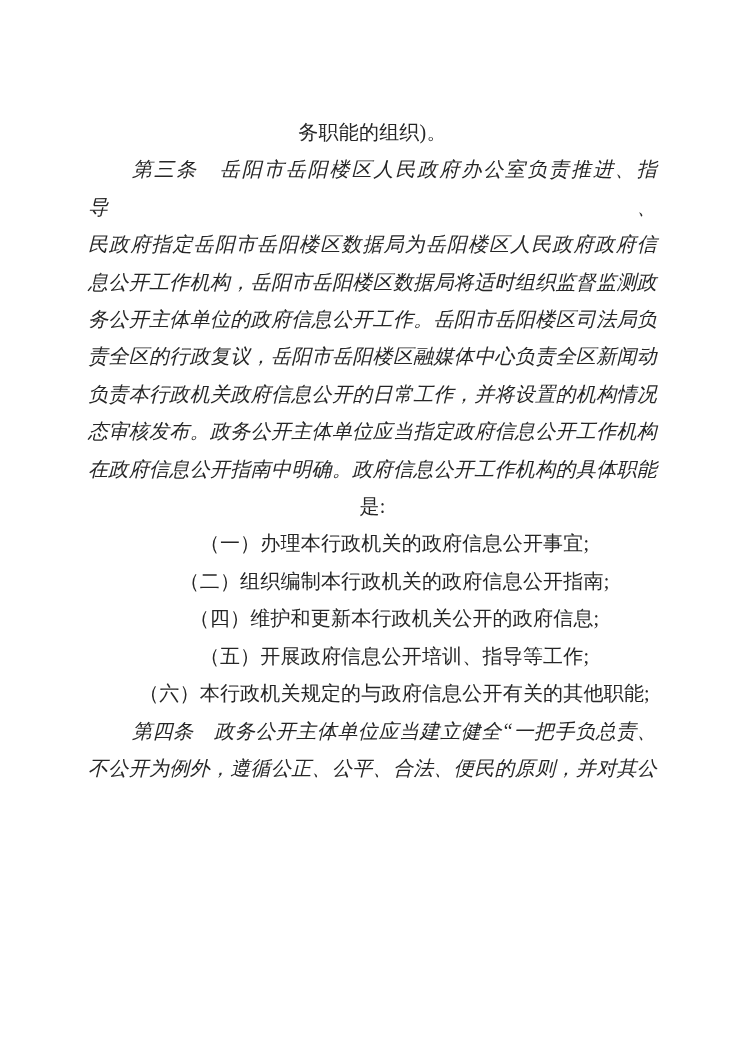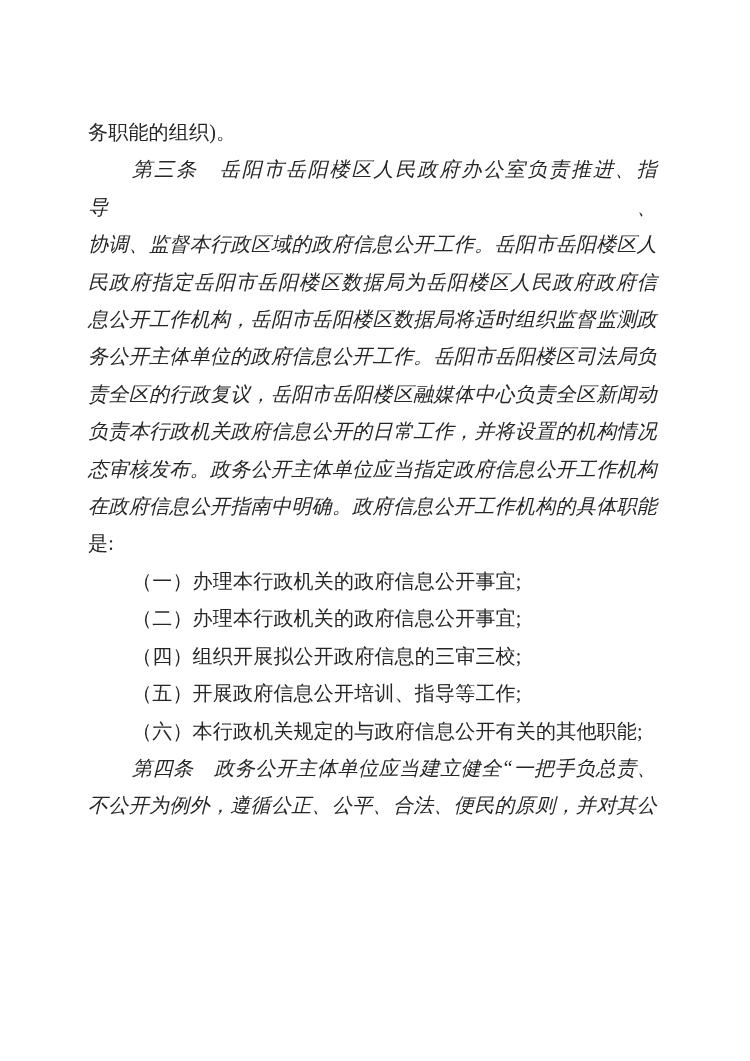--- a/index.html
+++ b/index.html
@@ -16,49 +16,48 @@
     padding: 114px 93px 0 88px;
     font-family: "Liberation Serif", "DejaVu Serif", serif;
     font-size: 20px;
     line-height: 37.4px;
     color: #262626;
     overflow: hidden;
   }
   .line {
     width: 100%;
     min-height: 37.4px;
-    text-align: left;
+    text-align: center;
     white-space: normal;
     letter-spacing: 0.2px;
   }
   .line.indent {
     text-indent: 44px;
   }
   .line.stretch {
     text-align: justify;
     text-align-last: justify;
     text-justify: inter-character;
     font-style: italic;
   }
 </style>
 </head>
 <body>
 
 <div class="page">
   <div class="line">务职能的组织)。</div>
   <div class="line indent stretch">第三条　岳阳市岳阳楼区人民政府办公室负责推进、指导、</div>
-  <div class="line stretch">协调、监督本行政区域的政府信息公开工作。岳阳市岳阳楼区人</div>
   <div class="line stretch">民政府指定岳阳市岳阳楼区数据局为岳阳楼区人民政府政府信</div>
   <div class="line stretch">息公开工作机构，岳阳市岳阳楼区数据局将适时组织监督监测政</div>
   <div class="line stretch">务公开主体单位的政府信息公开工作。岳阳市岳阳楼区司法局负</div>
   <div class="line stretch">责全区的行政复议，岳阳市岳阳楼区融媒体中心负责全区新闻动</div>
   <div class="line stretch">负责本行政机关政府信息公开的日常工作，并将设置的机构情况</div>
   <div class="line stretch">态审核发布。政务公开主体单位应当指定政府信息公开工作机构</div>
   <div class="line stretch">在政府信息公开指南中明确。政府信息公开工作机构的具体职能</div>
   <div class="line">是:</div>
   <div class="line indent">（一）办理本行政机关的政府信息公开事宜;</div>
-  <div class="line indent">（二）办理本行政机关的政府信息公开事宜;</div>
-  <div class="line indent">（四）组织开展拟公开政府信息的三审三校;</div>
+  <div class="line indent">（二）组织编制本行政机关的政府信息公开指南;</div>
+  <div class="line indent">（四）维护和更新本行政机关公开的政府信息;</div>
   <div class="line indent">（五）开展政府信息公开培训、指导等工作;</div>
   <div class="line indent">（六）本行政机关规定的与政府信息公开有关的其他职能;</div>
   <div class="line indent stretch">第四条　政务公开主体单位应当建立健全“一把手负总责、</div>
   <div class="line stretch">不公开为例外，遵循公正、公平、合法、便民的原则，并对其公</div>
 </div>
 
 </body></html>

